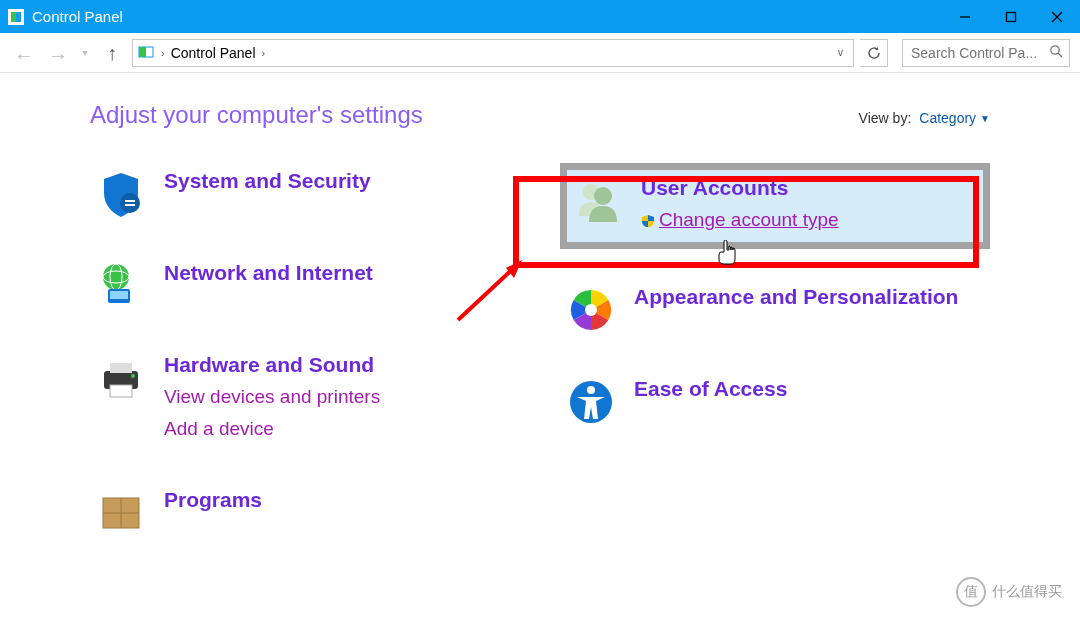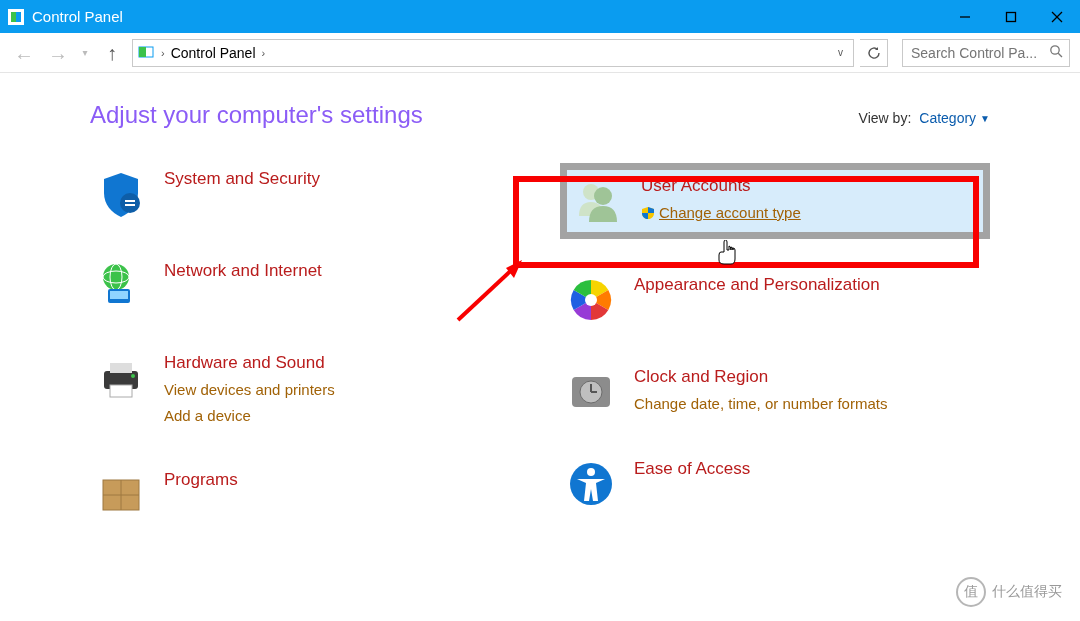--- a/index.html
+++ b/index.html
@@ -126,27 +126,28 @@
   }
   .cat.highlight {
     background:#d7ecfb;
     border:7px solid #a3a3a3;
   }
   .cat .icon {
     width:50px; height:50px; flex:0 0 50px;
     display:flex; align-items:center; justify-content:center;
   }
   .cat .txt .title {
-    color:#b91c1c;
-    font-size:17px;
+    color:#6d28d9;
+    font-size:21px;
     margin-bottom:4px;
+    font-weight:bold;
   }
   .cat .txt .sub {
-    color:#a16207;
-    font-size:15px;
+    color:#a21caf;
+    font-size:19px;
     line-height:1.7;
   }
   .cat .txt .sub.underline { text-decoration: underline; }
   .cat .txt .sub .shield {
     display:inline-block; width:14px;height:14px; position:relative; top:2px; margin-right:4px;
   }
   .redbox {
     position:absolute;
     border:6px solid #f80000;
     pointer-events:none;
@@ -357,35 +358,20 @@
             <path d="M0 0 L-17.3 -10 A20 20 0 0 1 0 -20 Z" fill="#2bbf3e"></path>
             <circle r="6" fill="#fff"></circle>
               </g>
             </svg>
         </span>
         <div class="txt">
           <div class="title">Appearance and Personalization</div>
         </div>
       </div>
 
-      <div class="cat">
-        <span class="icon">
-          <svg width="50" height="50" viewBox="0 0 50 50">
-              <rect x="6" y="10" width="38" height="30" rx="4" fill="#8c8c8c"></rect>
-              <circle cx="25" cy="25" r="11" fill="#bfbfbf"></circle>
-              <circle cx="25" cy="25" r="11" fill="none" stroke="#6b6b6b" stroke-width="1"></circle>
-              <line x1="25" y1="25" x2="25" y2="17" stroke="#555" stroke-width="2"></line>
-              <line x1="25" y1="25" x2="31" y2="25" stroke="#555" stroke-width="2"></line>
-            </svg>
-        </span>
-        <div class="txt">
-          <div class="title">Clock and Region</div>
-          <div class="sub">Change date, time, or number formats</div>
-        </div>
-      </div>
 
       <div class="cat">
         <span class="icon">
           <svg width="50" height="50" viewBox="0 0 50 50">
               <circle cx="25" cy="25" r="21" fill="#1076d1"></circle>
               <circle cx="25" cy="13" r="4" fill="#fff"></circle>
               <path d="M11 20 L39 20 L30 24 L32 42 L27 42 L25 30 L23 42 L18 42 L20 24 Z" fill="#fff"></path>
             </svg>
         </span>
         <div class="txt">

